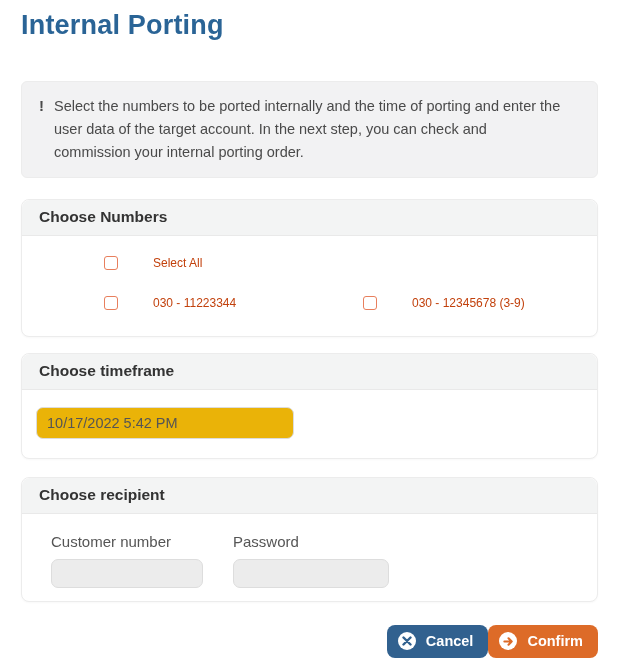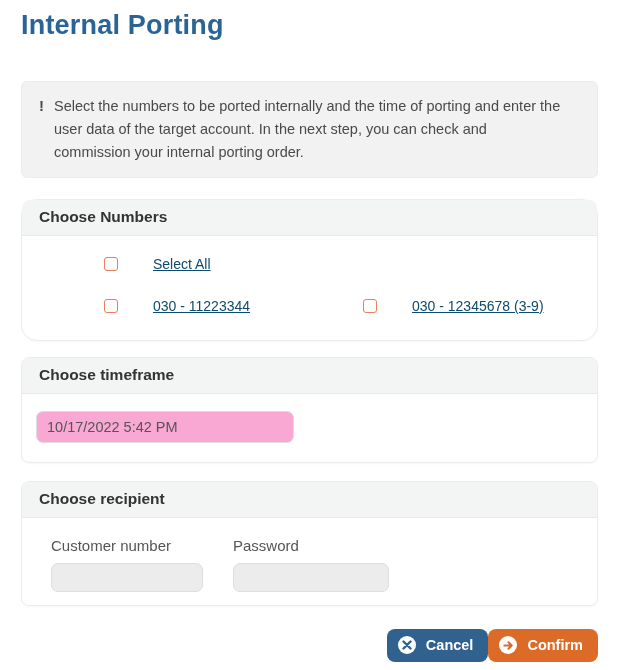--- a/index.html
+++ b/index.html
@@ -43,46 +43,45 @@
   }
   .panel-header {
     background: #f3f4f4;
     border-bottom: 1px solid #e9e9e9;
     border-radius: 8px 8px 0 0;
     padding: 8px 17px 9px 17px;
     font-size: 15.5px;
     font-weight: bold;
     color: #333;
   }
-  .panel-numbers { margin-bottom: 16px; border-radius: 16px; }
+  .panel-numbers { margin-bottom: 16px; }
   .panel-numbers .panel-body { padding: 20px 0 26px 0; }
   .cb-row { display: flex; padding-left: 82px; align-items: center; }
   .cb-row + .cb-row { margin-top: 26px; }
   .cb-group { display: flex; align-items: center; }
   .cb-group.col-1 { width: 259px; }
   .checkbox {
     width: 14px; height: 14px;
     border: 1.5px solid #e87f5d;
     border-radius: 3px;
     background: #fff;
     cursor: pointer;
     flex: none;
   }
   .cb-label {
     margin-left: 35px;
-    font-size: 14px;
-    color: #0c4a6e;
-    text-decoration: underline;
+    font-size: 12px;
+    color: #c2410c;
   }
   .panel-timeframe { margin-bottom: 18px; }
   .panel-timeframe .panel-body { padding: 17px 14px 19px 14px; }
   .datetime-input {
     width: 258px;
     height: 32px;
-    background: #f9a8d4;
+    background: #eab308;
     border: 1px solid #dcdcdc;
     border-radius: 7px;
     padding: 0 10px;
     font-family: "Liberation Sans", sans-serif;
     font-size: 14.5px;
     color: #555;
   }
   .panel-recipient { margin-bottom: 23px; }
   .panel-recipient .panel-body { padding: 19px 0 13px 29px; display: flex; }
   .field-col { display: flex; flex-direction: column; justify-content: space-between; }

